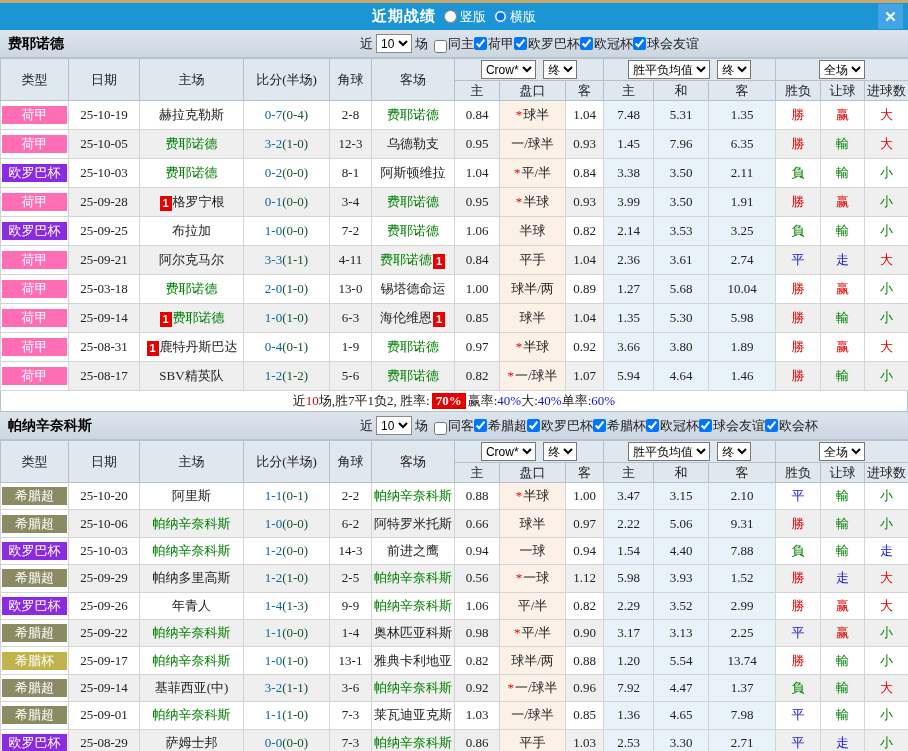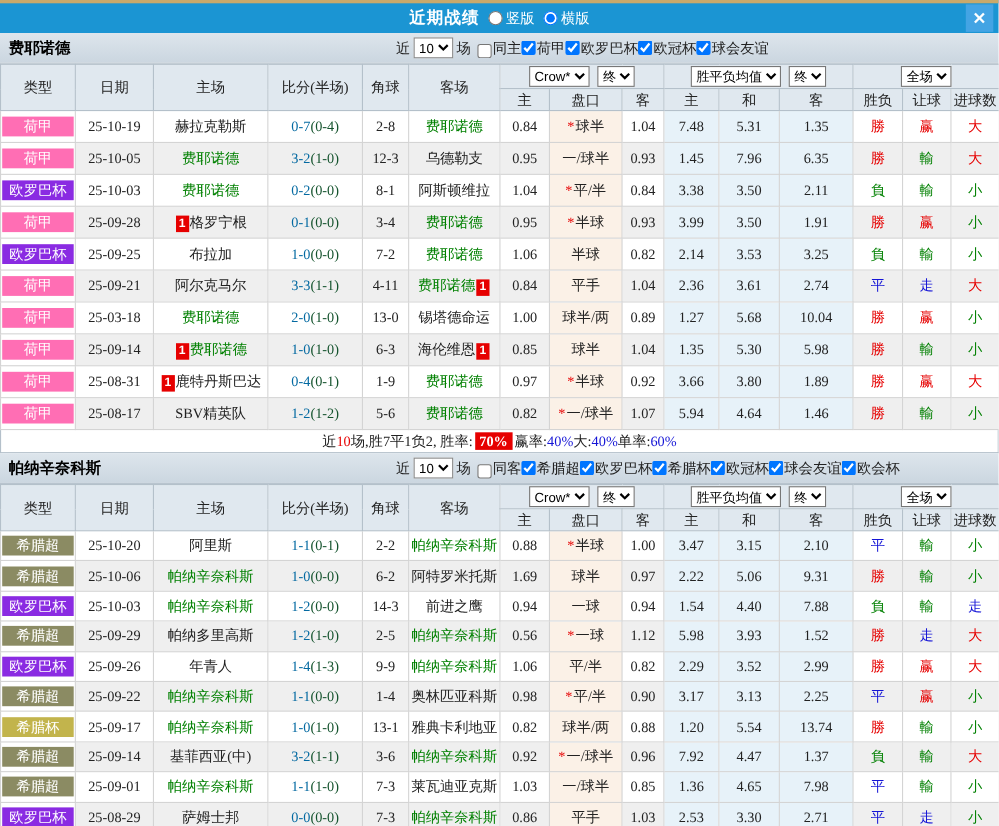--- a/index.html
+++ b/index.html
@@ -484,21 +484,21 @@
           </tr>
           <tr class="zebra">
             <td class="c-type">
               <div class="badge" style="background: rgb(139, 139, 99);">希腊超</div>
             </td>
             <td>25-10-06</td>
             <td class="c-team"><span class="focal">帕纳辛奈科斯</span></td>
             <td class="c-score"><span class="fs">1-0</span><span class="hs">(0-0)</span></td>
             <td>6-2</td>
             <td class="c-team"><span class="opp">阿特罗米托斯</span></td>
-            <td>1.69</td>
+            <td>0.66</td>
             <td class="c-hcap">球半</td>
             <td>0.97</td>
             <td class="c-mean">2.22</td>
             <td class="c-mean">5.06</td>
             <td class="c-mean">9.31</td>
             <td style="color: rgb(230, 0, 0);">勝</td>
             <td style="color: rgb(0, 128, 0);">輸</td>
             <td style="color: rgb(0, 128, 0);">小</td>
           </tr>
           <tr>

